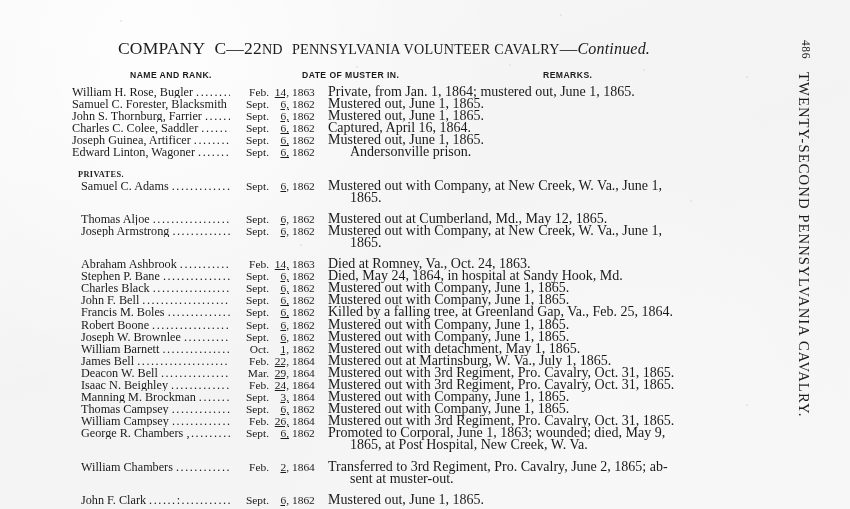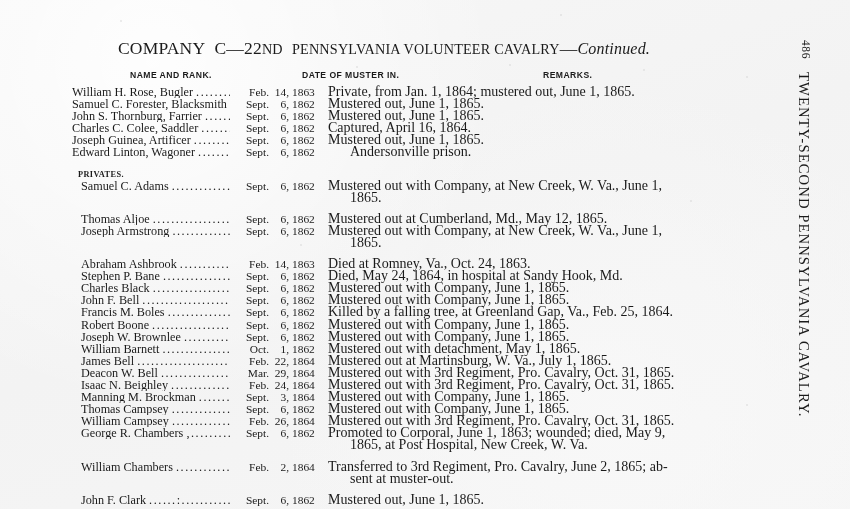--- a/index.html
+++ b/index.html
@@ -105,21 +105,21 @@
   .c-date {
     flex: 0 0 92px;
     width: 92px;
     font-size: 11.4px;
     display: flex;
     white-space: nowrap;
     padding-left: 3px;
     box-sizing: border-box;
   }
   .d-mon { width: 36px; flex: 0 0 36px; text-align: right; }
-  .d-day { width: 20px; flex: 0 0 20px; text-align: right; padding-right: 3px; }
+  .d-day { width: 20px; flex: 0 0 20px; text-align: right; padding-right: 3px; text-decoration: underline; }
   .d-yr  { }
 
   .c-rem {
     flex: 1 1 auto;
     font-size: 14px;
     padding-left: 6px;
     padding-right: 14px;
     box-sizing: border-box;
   }
   .c-rem .cont {

